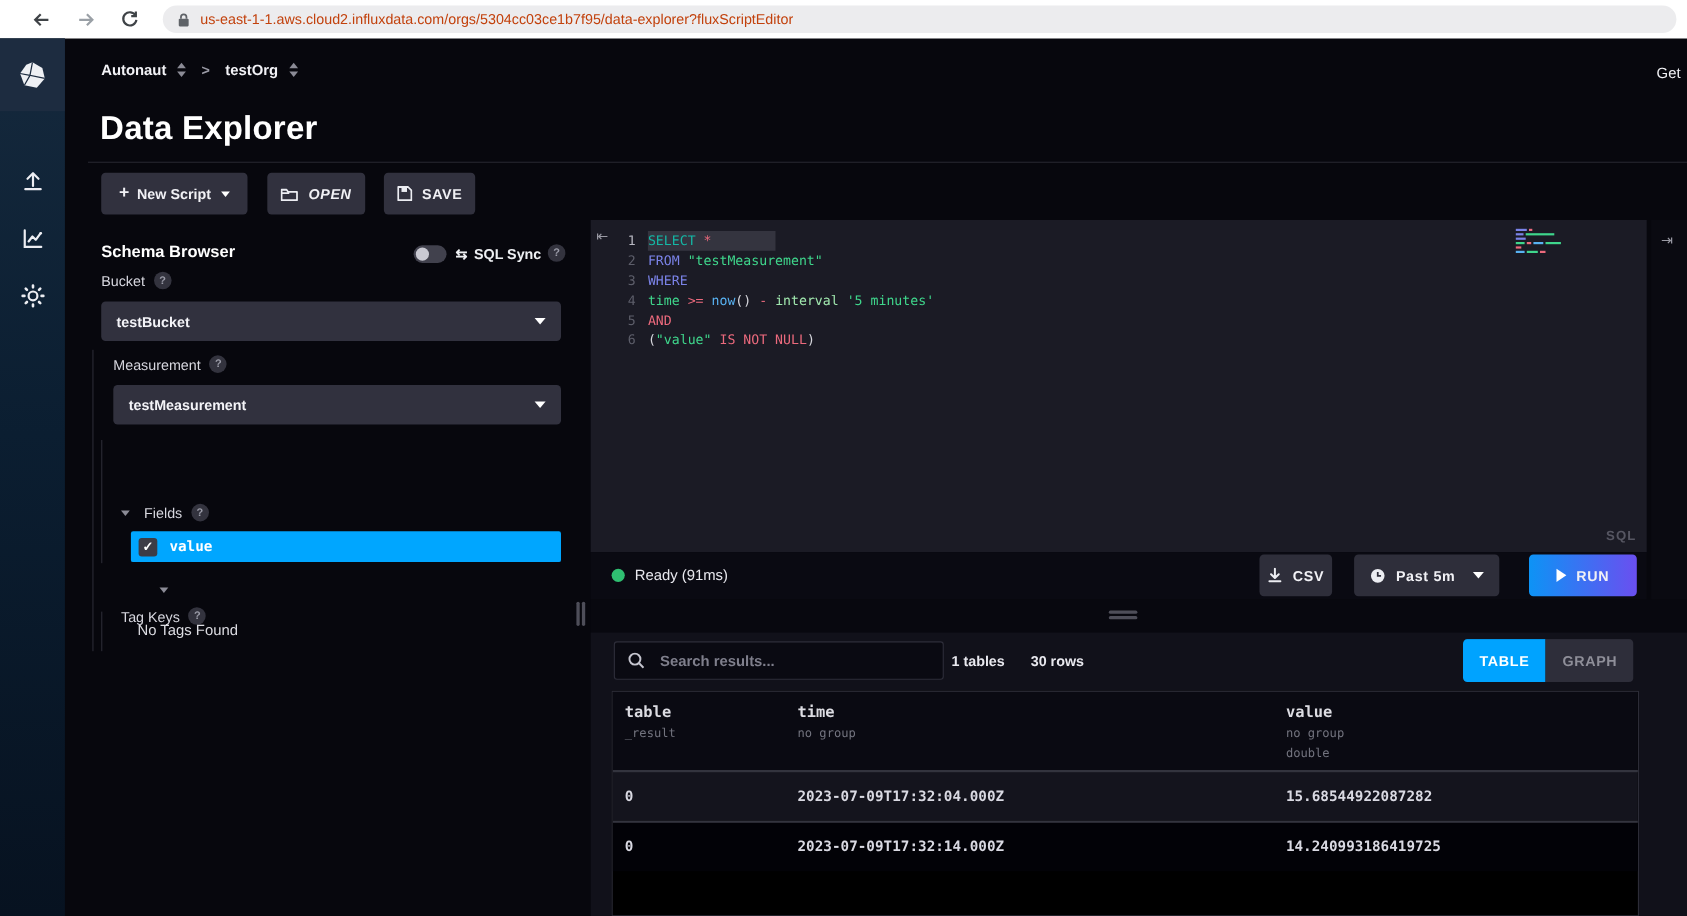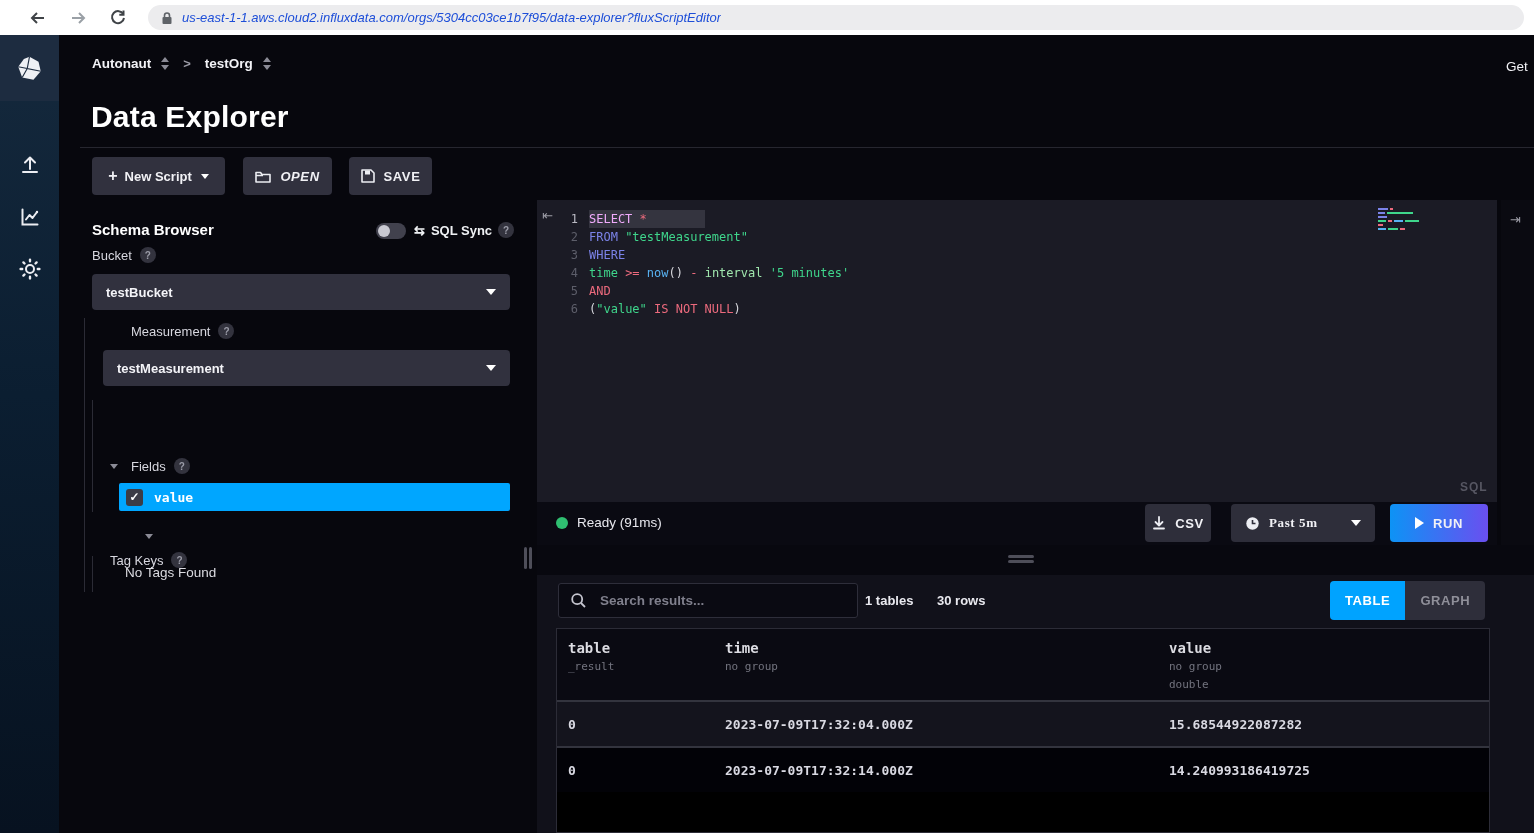--- a/index.html
+++ b/index.html
@@ -6,21 +6,21 @@
   .stage{position:relative;width:1534px;height:833px;overflow:hidden;background:#07070d;
          font-family:"Liberation Sans",sans-serif;}
   .abs{position:absolute;}
 
   
   .browser-bar{left:0;top:0;width:1534px;height:35px;background:#ffffff;display:flex;align-items:center;
                gap:20px;padding-left:28px;box-sizing:border-box;}
   .nav-ico{width:20px;height:20px;display:flex;align-items:center;justify-content:center;}
   .url-pill{flex:1;height:25px;background:#ececee;border-radius:13px;margin-right:10px;
             display:flex;align-items:center;gap:9px;padding:0 13px;}
-  .url-text{font-size:13px;color:#1d4ed8;white-space:nowrap;overflow:hidden;font-style:italic;}
+  .url-text{font-size:13px;color:#c2410c;white-space:nowrap;overflow:hidden;}
 
   
   .sidebar{left:0;top:35px;width:59px;height:798px;
            background:linear-gradient(180deg,#15293d 0%,#0b1e31 45%,#071220 100%);}
   .logo-tile{position:absolute;left:0;top:0;width:59px;height:66px;background:#1d2c40;
              display:flex;align-items:center;justify-content:center;}
   .side-btn{position:absolute;left:0;width:59px;height:52px;display:flex;align-items:center;justify-content:center;}
 
   
   .breadcrumb{left:92px;top:56px;display:flex;align-items:center;gap:14px;color:#fff;}
@@ -66,21 +66,21 @@
   .no-tags{left:125px;top:565px;font-size:13.5px;color:#dcdce2;}
 
   
   .editor{left:537px;top:200px;width:960px;height:302px;background:#1b1b25;overflow:hidden;}
   .code-area{position:absolute;left:0;top:10px;width:100%;font-family:"DejaVu Sans Mono",monospace;font-size:12px;line-height:18px;}
   .code-line{display:flex;}
   .code-line .gutter{width:41px;text-align:right;color:#5d5e6a;flex:none;padding-right:0;}
   .code-line.hl .gutter{color:#b9b9c3;}
   .code-line .line-text{margin-left:11px;white-space:pre;}
   .code-line.hl .line-text{background:#34343f;padding-right:58px;}
-  .tok-kw{color:#f0abfc;} .tok-kw2{color:#7b83e8;} .tok-op{color:#ec6a7d;}
+  .tok-kw{color:#14b8a6;} .tok-kw2{color:#7b83e8;} .tok-op{color:#ec6a7d;}
   .tok-fn{color:#58b2f2;} .tok-str{color:#3fd68c;} .tok-grn{color:#a0e7ae;} .tok-pl{color:#d6d6dc;}
   .collapse-ico{font-size:13px;color:#9a9aa4;font-family:"DejaVu Sans",sans-serif;}
   .minimap{left:1378px;top:208px;width:46px;}
   .mm-row{display:flex;gap:2px;margin-bottom:2px;}
   .mm-row span{height:2px;display:block;}
   .sql-label{left:1460px;top:480px;font-size:12px;font-weight:bold;letter-spacing:1px;color:#565662;}
   .right-rail{left:1501px;top:200px;width:33px;height:345px;background:#0a0a11;}
 
   
   .query-bar{left:537px;top:502px;width:960px;height:43px;background:#0a0a12;}
@@ -243,21 +243,21 @@
   </div>
   <div class="select" style="left:92px;top:274px;width:418px;">
     <span class="sel-text">testBucket</span>
     <span class="caret-down"></span>
   </div>
 
   <div class="guide" style="left:84px;top:318px;height:274px;"></div>
   <div class="guide" style="left:92px;top:400px;height:112px;"></div>
   <div class="guide" style="left:92px;top:556px;height:36px;"></div>
 
-  <div class="abs field-label" style="left:103px;top:323px;margin-left:28px;">
+  <div class="abs field-label" style="left:103px;top:323px;">
     <span>Measurement</span>
     <span class="qmark">?</span>
   </div>
   <div class="select" style="left:103px;top:350px;width:407px;gap:37px;">
     <span class="sel-text">testMeasurement</span>
     <span class="caret-down"></span>
   </div>
 
 
   <div class="abs" style="left:110px;top:458px;display:flex;align-items:center;gap:13px;">
@@ -354,21 +354,21 @@
   <div class="abs status-dot"></div>
   <div class="abs status-text">Ready (91ms)</div>
   <button class="qb-btn" style="left:1145px;width:66px;">
     <span>
       <svg width="14" height="14">
           <path d="M7 1 v8 M3.5 6 l3.5 3.5 3.5-3.5 M2 12.5 h10" fill="none" stroke="#ecedf2" stroke-width="1.8" stroke-linecap="round" stroke-linejoin="round"></path>
         </svg>
     </span>
     <span>CSV</span>
   </button>
-  <button class="qb-btn" style="left:1231px;width:144px;justify-content:space-between;padding:0 14px;font-family:Liberation Serif, serif;">
+  <button class="qb-btn" style="left:1231px;width:132px;justify-content:space-between;padding:0 14px;">
     <span>
       <svg width="15" height="15">
           <circle cx="7.5" cy="7.5" r="6.2" fill="#ecedf2"></circle>
           <path d="M7.5 4 v3.5 h3" fill="none" stroke="#2e2e3a" stroke-width="1.6"></path>
         </svg>
     </span>
     <span>Past 5m</span>
     <span class="caret-down" style="margin-left:auto;"></span>
   </button>
   <button class="qb-btn run-btn" style="left:1390px;width:98px;">

